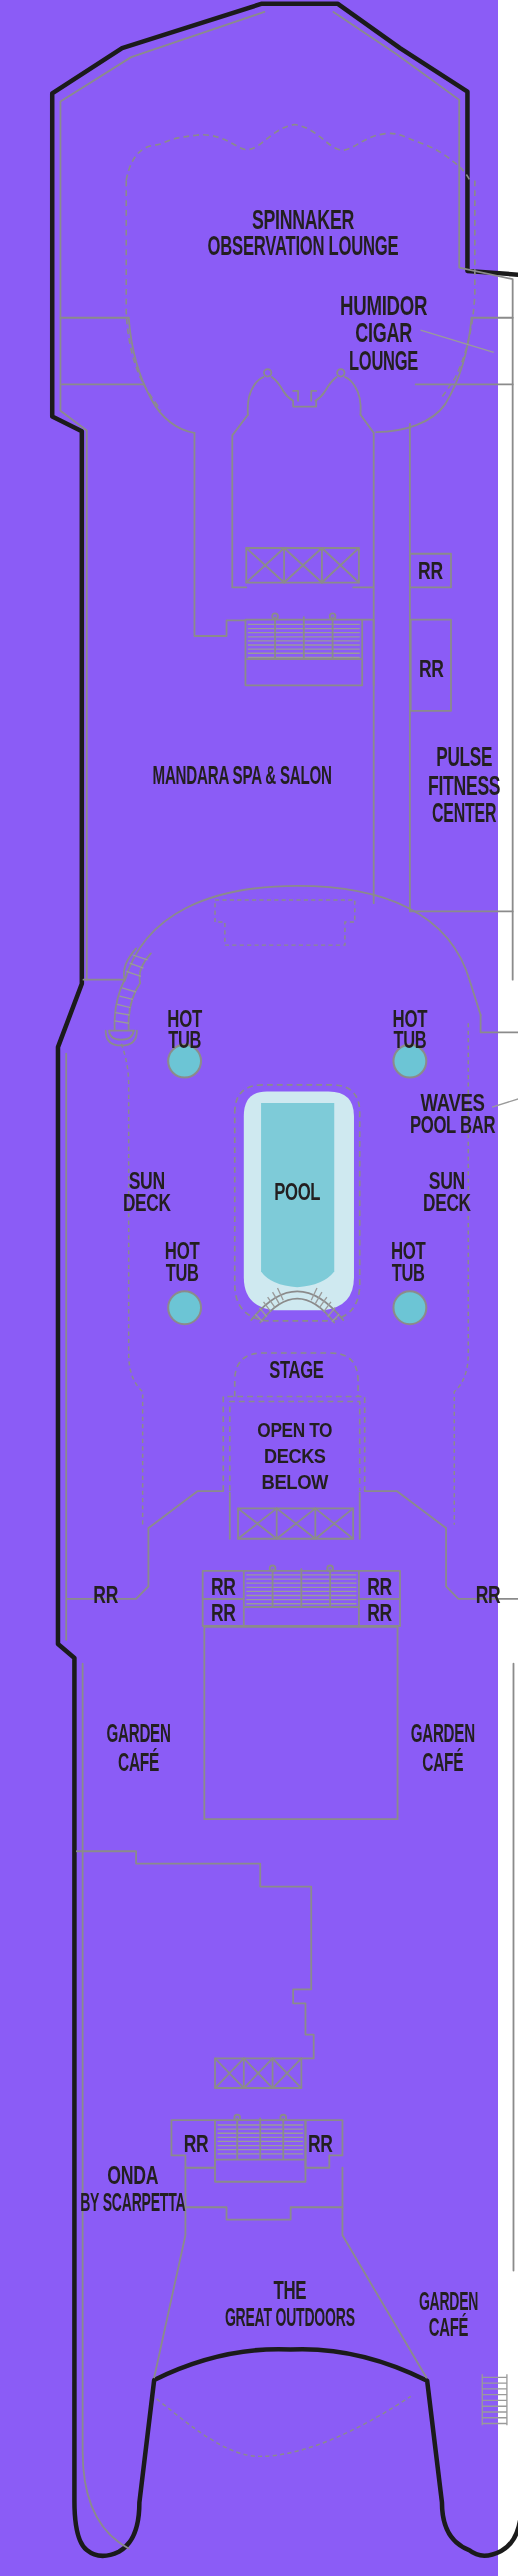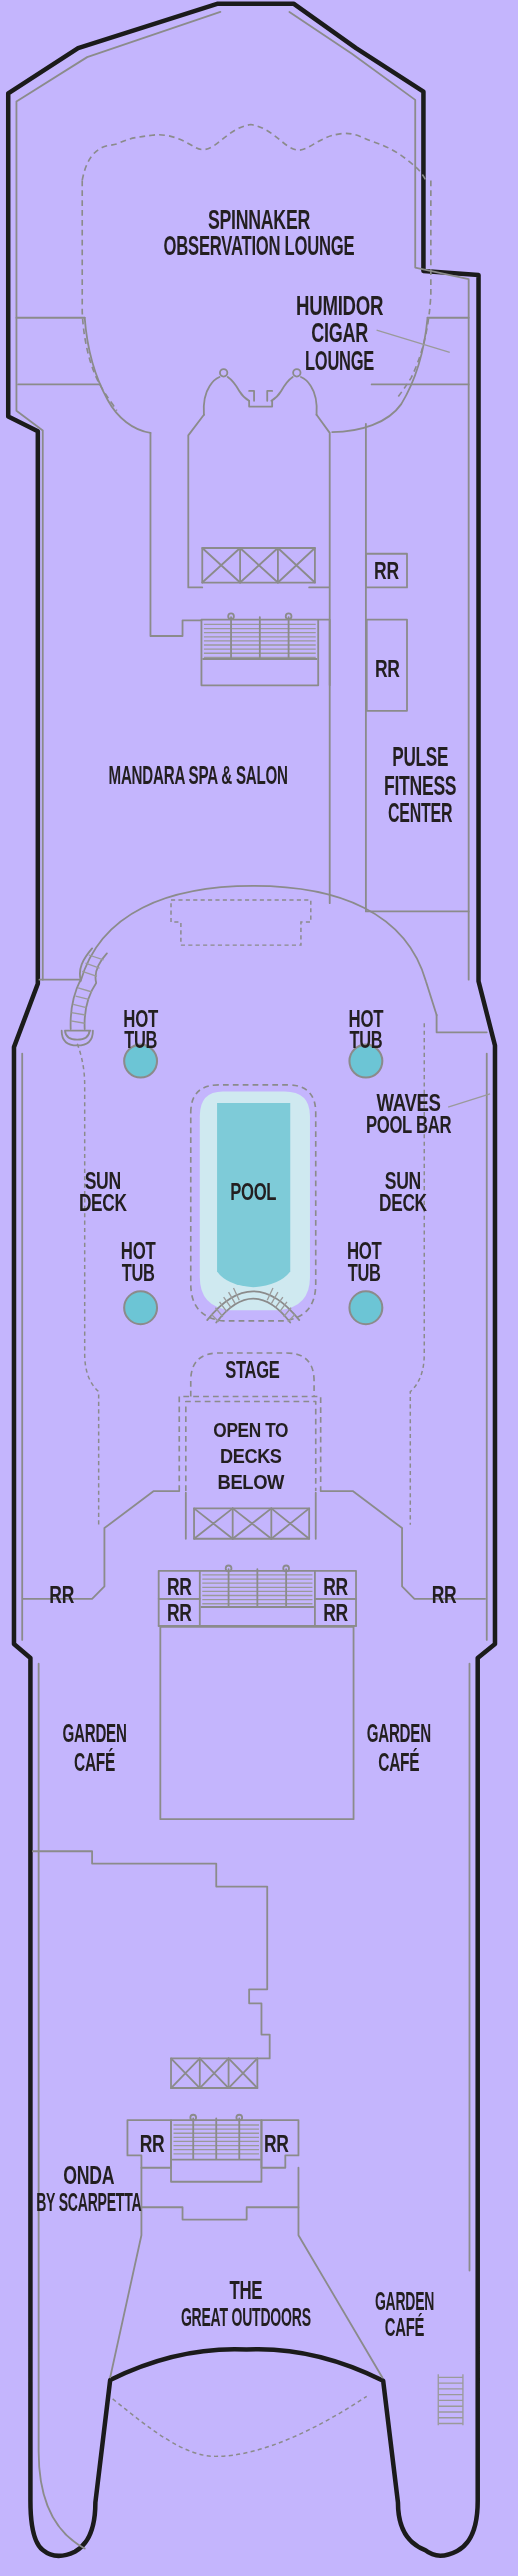--- a/index.html
+++ b/index.html
@@ -1,16 +1,16 @@
 <!DOCTYPE html>
 <html style="font-size:13px"><head>
 <meta charset="utf-8">
 <style>
   html,body{margin:0;padding:0;background:#ffffff;}
-  .page{width:518px;height:2576px;position:relative;background:#c4b5fd;}
+  .page{width:454px;height:2576px;position:relative;background:#8b5cf6;padding-left:44px;}
   svg{display:block;}
   text{fill:#231f20;font-family:"Liberation Sans",sans-serif;font-weight:700;letter-spacing:-0.5px;}
   .tA{font-size:34px;}
   .tB{font-size:32px;}
   .tC{font-size:28px;}
   .tD{font-size:24px;}
   .tR{font-size:30px;}
   .g{stroke:#8b8b8b;stroke-width:2.2;fill:none;stroke-linejoin:round;stroke-linecap:round;}
   .gthin{stroke:#9a9a9a;stroke-width:1.6;fill:none;}
   .dash{stroke:#8b8b8b;stroke-width:2;fill:none;stroke-dasharray:7 5;stroke-linejoin:round;}

